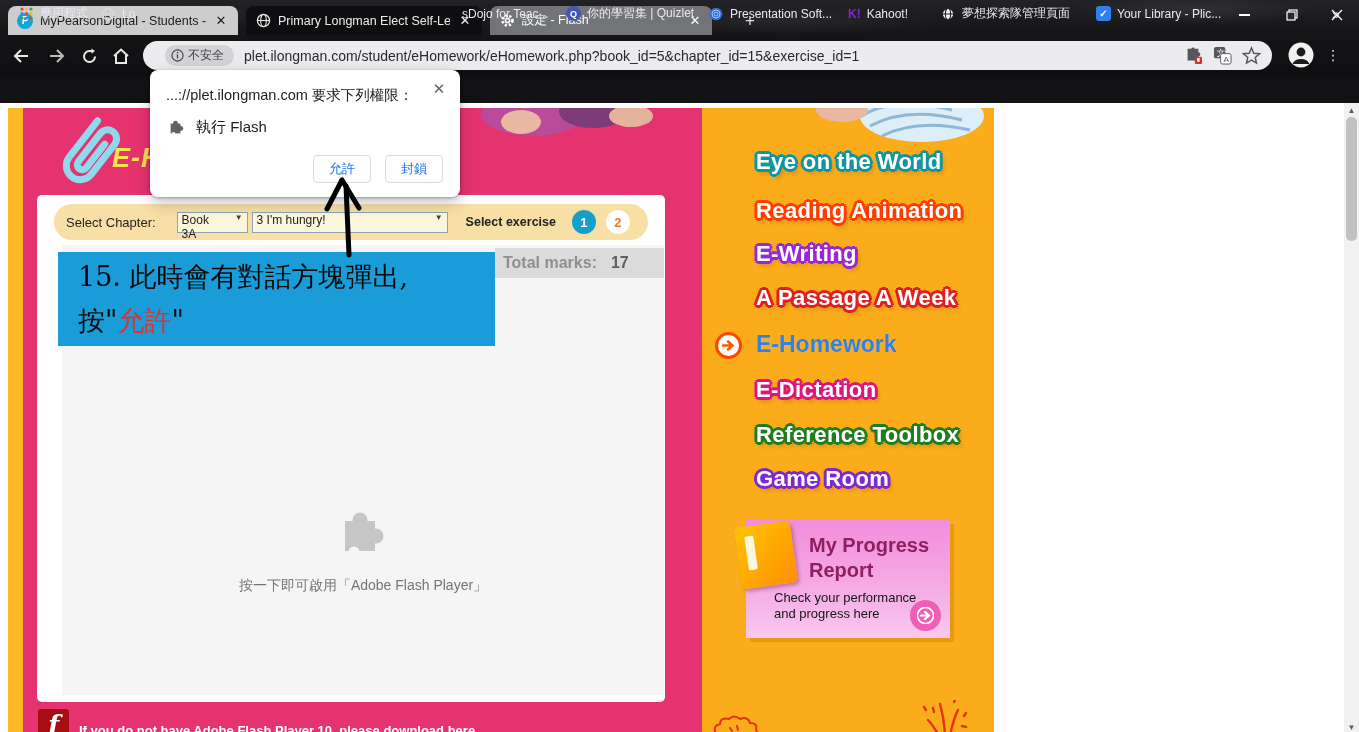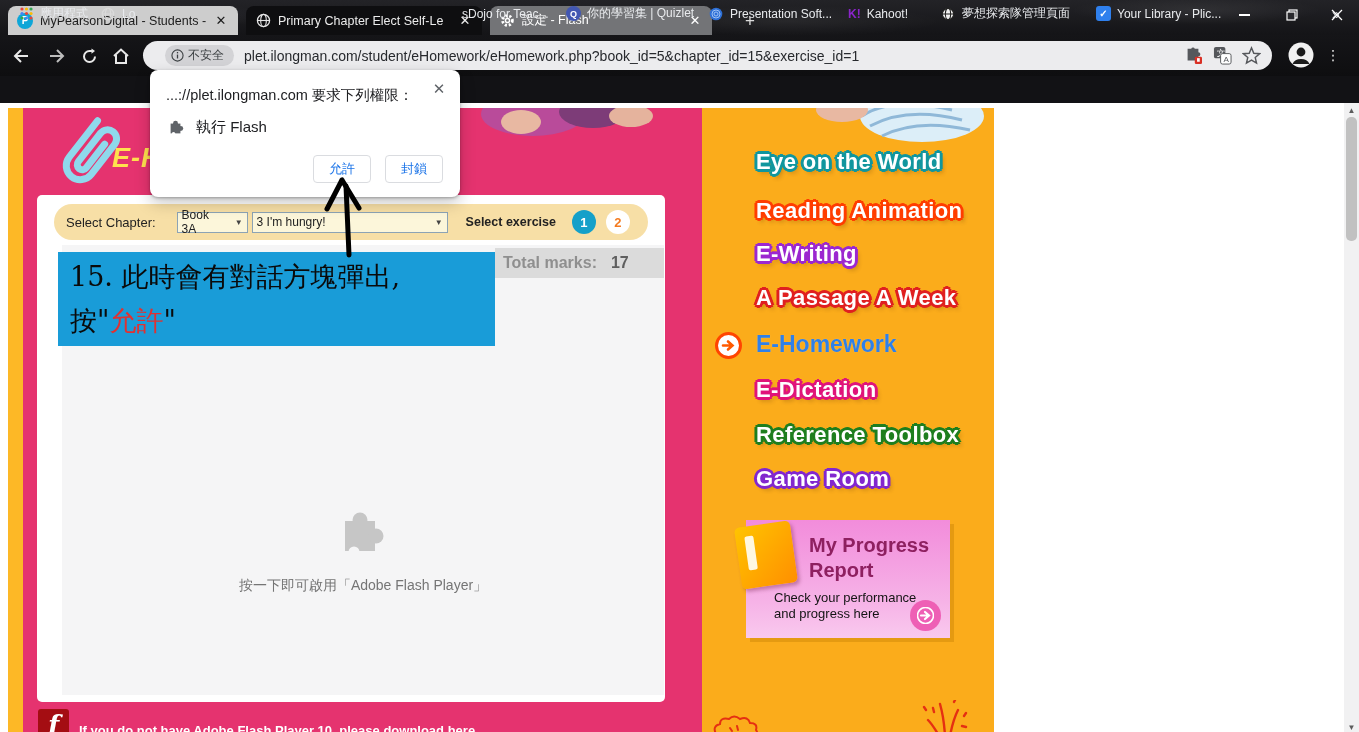--- a/index.html
+++ b/index.html
@@ -60,29 +60,29 @@
   .sc-arrow { position:absolute; left:0; width:15px; height:15px; color:#5c5c5c; font-size:8px;
     display:flex; align-items:center; justify-content:center; }
   .sc-thumb { position:absolute; left:2px; top:14px; width:11px; height:124px; background:#C1C1C1; border-radius:5px; }
 
   
   .ehead { position:absolute; left:89px; top:35px; color:#FFE24D; font-size:27px; font-weight:bold;
     font-style:italic; letter-spacing:1px; }
   .whitebox { position:absolute; left:14px; top:87px; width:628px; height:507px; background:#fff; border-radius:5px; }
   .selbar { position:absolute; left:17px; top:9px; width:594px; height:36px; background:#F7DFA6; border-radius:18px;
     display:flex; align-items:center; font-size:13px; color:#222; }
-  .dd { height:21px; background:#FCF6DA; border:1px solid #8CA3B5; display:flex; align-items:center;
+  .dd { height:21px; background:#FCF6DA; border:1px solid #8CA3B5; display:flex; align-items:flex-start;
     font-size:12px; color:#222; padding:0 4px; gap:12px; }
   .dd .dar { margin-left:auto; font-size:8px; color:#444; }
   .exbtn { width:24px; height:24px; border-radius:50%; font-size:13px; font-weight:bold;
     display:flex; align-items:center; justify-content:center; }
   .grayarea { position:absolute; left:25px; top:50px; width:602px; height:450px; background:#F5F5F6; }
   .bluebox { position:absolute; left:21px; top:57px; width:437px; height:94px; background:#199CD8;
     font-family:"DejaVu Serif","Liberation Serif",serif; color:#0a0a0a; font-size:27px; line-height:44px;
-    padding:3px 12px; }
+    padding:3px 20px; }
   .redword { color:#E03131; }
   .marksbar { position:absolute; left:458px; top:53px; width:169px; height:30px; background:#DBDBDB;
     display:flex; align-items:center; font-size:16px; font-weight:bold; }
   .marksbar .ml { color:#8F8F8F; margin-left:8px; }
   .marksbar .mv { color:#5F5F5F; margin-left:14px; }
   .flashph { position:absolute; left:151px; top:262px; width:300px; text-align:center; }
   .flashph .ph-txt { margin-top:14px; color:#757575; font-size:14px; }
   .dlrow { position:absolute; left:15px; top:601px; display:flex; align-items:flex-start; gap:10px; }
   .flogo { width:31px; height:31px; background:#A40D12; border-radius:3px; color:#fff;
     font-family:"DejaVu Serif",serif; font-style:italic; font-weight:bold; font-size:26px;
@@ -141,21 +141,21 @@
       <span class="t-close">✕</span>
     </div>
     <div class="tab tab2">
       <span class="bmic">
         <svg width="15" height="15" viewBox="0 0 16 16">
             <circle cx="8" cy="8" r="6.5" fill="none" stroke="#e6e6e6" stroke-width="1.4"></circle>
             <ellipse cx="8" cy="8" rx="3" ry="6.5" fill="none" stroke="#e6e6e6" stroke-width="1.2"></ellipse>
             <line x1="1.5" y1="8" x2="14.5" y2="8" stroke="#e6e6e6" stroke-width="1.2"></line>
           </svg>
       </span>
-      <span class="t-title">Primary Chapter Elect Self-Le</span>
+      <span class="t-title">Primary Longman Elect Self-Le</span>
       <span class="t-close">✕</span>
     </div>
     <div class="tab tab3">
       <span class="bmic">
         <svg width="15" height="15" viewBox="0 0 16 16">
             <circle cx="8" cy="8" r="5.2" fill="none" stroke="#fff" stroke-width="3" stroke-dasharray="2.3 2"></circle>
             <circle cx="8" cy="8" r="2.2" fill="none" stroke="#fff" stroke-width="1.6"></circle>
           </svg>
       </span>
       <span class="t-title">設定 - Flash</span>

